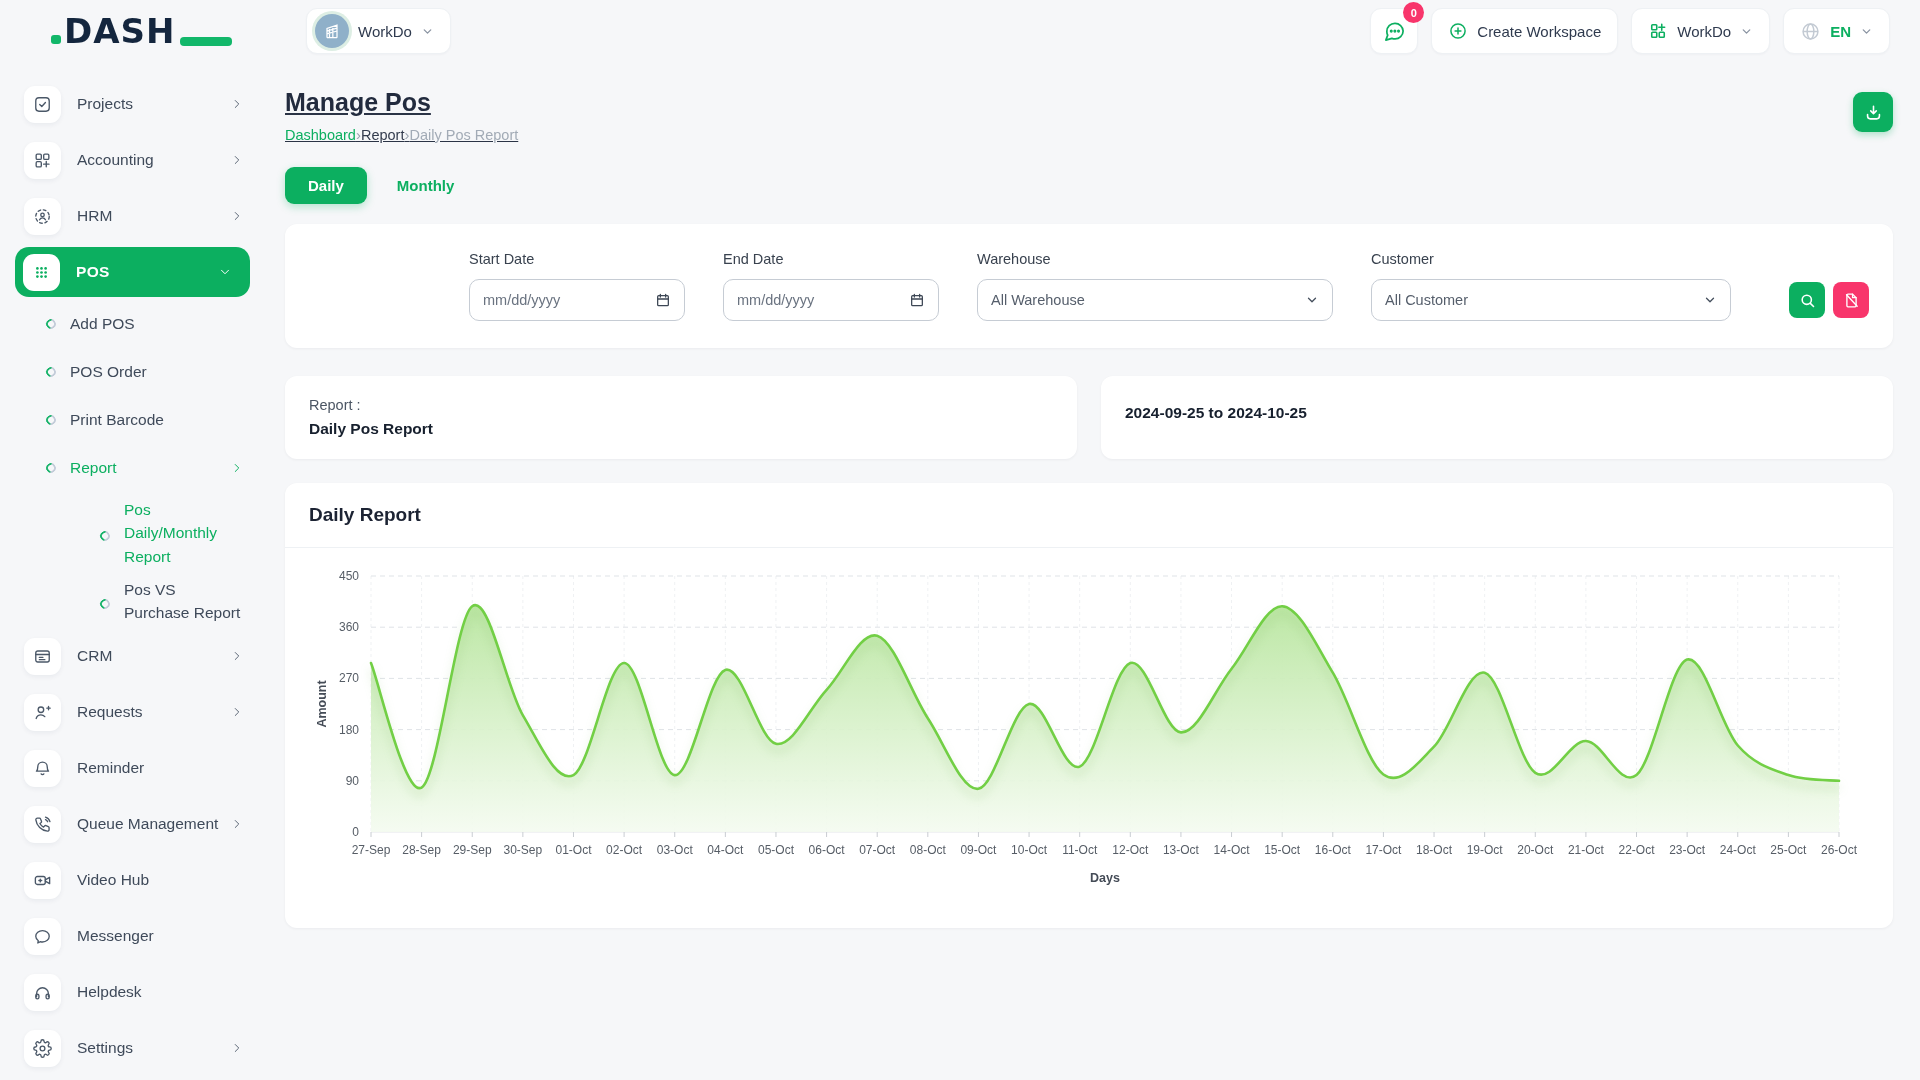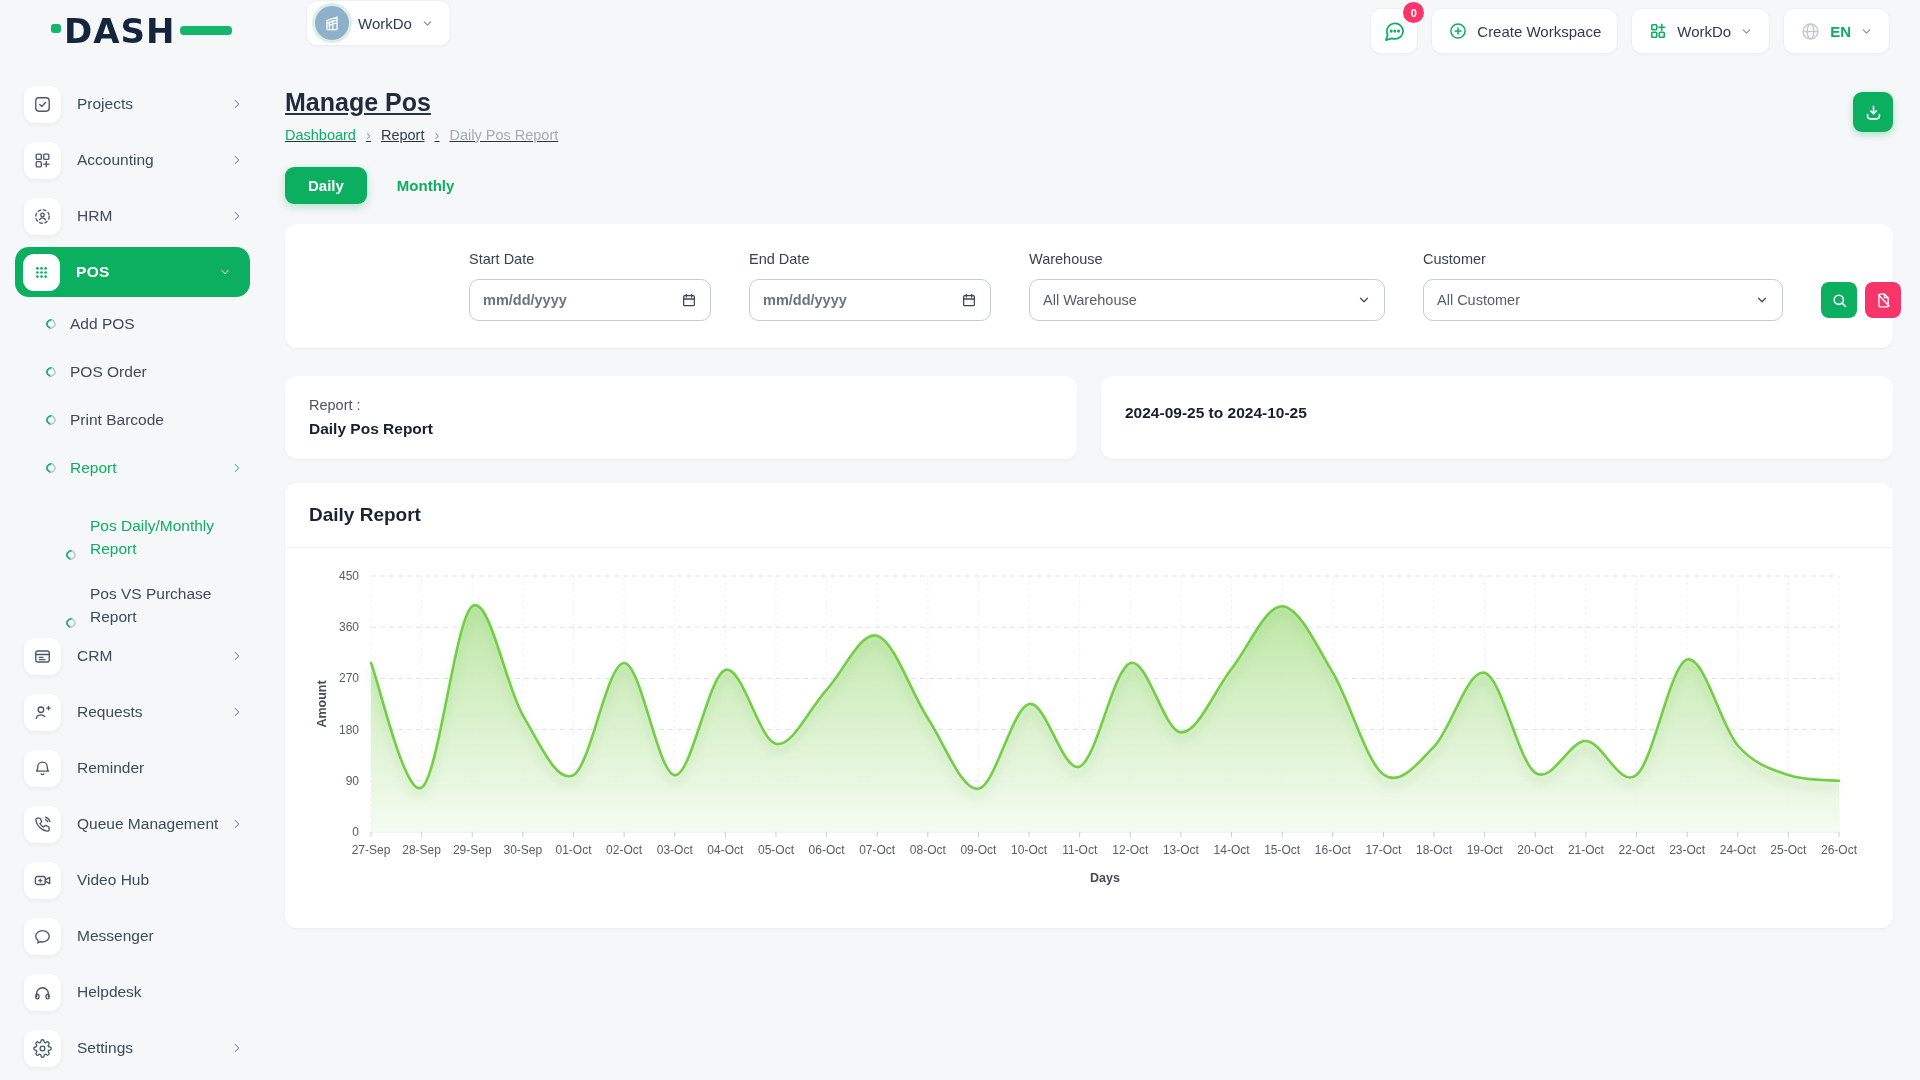--- a/index.html
+++ b/index.html
@@ -10,21 +10,21 @@
     font-family:"Liberation Sans", sans-serif;
     color:#2b3446;
     overflow:hidden;
     position:relative;
   }
   svg{display:block}
 
   
   .topbar{
     position:absolute; top:0; left:0; right:0; height:62px;
-    display:flex; padding:0 30px 0 64px;
+    display:flex; align-items:center; padding:0 30px 0 64px;
   }
   .logo{ position:relative; display:flex; align-items:center; width:150px; cursor:pointer;}
   .logo-dot{ position:absolute; left:-13px; top:24px; width:10px; height:9px; border-radius:3px; background:#12b76a;}
   .logo-text{ font-size:34px; font-weight:800; letter-spacing:1px; color:#14263e; font-family:"DejaVu Sans",sans-serif;}
   .logo-bar{ position:absolute; right:-18px; top:26px; width:52px; height:9px; border-radius:4px; background:#12b76a;}
   .pill{
     display:flex; align-items:center; gap:9px;
     background:#fff; border:1px solid #eef1f4; border-radius:11px;
     height:46px; padding:0 16px; cursor:pointer;
     box-shadow:0 1px 2px rgba(20,30,50,.03);
@@ -63,36 +63,36 @@
   .side-chevron{ margin-left:auto; color:#5b6675; display:flex;}
   .side-chevron svg{ width:14px; height:14px;}
   .side-item.active{
     background:#0caf60; border-radius:14px; margin:3px 20px 3px 15px;
     height:50px; padding:0 18px 0 8px;
   }
   .side-item.active .icon-box{ color:#0caf60; box-shadow:none;}
   .side-item.active .side-label{ color:#fff; font-weight:700; letter-spacing:.3px;}
   .side-item.active .side-chevron{ color:#fff;}
   .side-item.lvl1{ height:48px; padding-left:46px;}
-  .side-item.lvl2{ height:68px; padding-left:66px; align-items:flex-end; padding-top:14px;}
+  .side-item.lvl2{ height:68px; padding-left:100px; align-items:center; padding-top:14px;}
   .bullet{
     width:10px; height:10px; border-radius:50%; flex:0 0 auto;
     border:2.5px solid #c3ccd9; border-top-color:#19b36b; border-left-color:#19b36b;
     transform:rotate(-35deg); margin-right:14px;
   }
   .lvl2 .bullet{ margin-top:5px;}
   .lvl2 .side-label{ max-width:170px; line-height:1.5;}
   .side-item.hl .side-label{ color:#0caf60;}
   .side-item.hl .side-chevron{ color:#0caf60;}
 
   
   .main{ position:absolute; left:285px; top:62px; right:27px;}
   .page-head{ position:relative; padding-top:26px;text-decoration:underline;}
   .page-title{ font-size:25px; font-weight:700; color:#222b3e;}
-  .breadcrumb{ margin-top:9px; font-size:14.5px; display:flex; align-items:center; gap:10px;}
+  .breadcrumb{ margin-top:9px; font-size:14.5px; display:flex; align-items:center; }
   .bc-link{ color:#0caf60; cursor:pointer;}
   .bc-sep{ color:#9aa3af; font-size:15px;}
   .bc-mid{ color:#333c4e; font-weight:500; cursor:pointer;}
   .bc-last{ color:#a2abb6;}
   .dl-btn{
     position:absolute; right:0; top:30px; width:40px; height:40px;
     background:#0caf60; border:none; border-radius:9px; cursor:pointer;
     display:flex; align-items:center; justify-content:center; color:#fff;
     box-shadow:0 3px 7px rgba(12,175,96,.3);
   }
@@ -112,21 +112,21 @@
     box-shadow:0 1px 3px rgba(16,24,40,.05);
   }
   .filter-spacer{ width:122px; flex:0 0 auto;}
   .field label{ display:block; font-size:14.5px; color:#39424f; margin-bottom:12px;}
   .control{
     height:42px; border:1px solid #c6ccd4; border-radius:10px; background:#fff;
     display:flex; align-items:center; justify-content:space-between;
     padding:0 13px; font-size:14.5px; color:#6a7380; cursor:pointer;
   }
   .control .val{ color:#555e6b;}
-  .w-date{ width:242px;font-weight:bold;}
+  .w-date{ width:216px;}
   .w-house{ width:356px;}
   .w-cust{ width:360px;}
   .ctl-ico{ color:#3c4654; display:flex;}
   .ctl-ico svg{ width:16px; height:16px;}
   .sel-chev{ color:#454f5d; display:flex;}
   .sel-chev svg{ width:14px; height:14px;}
   .filter-actions{ margin-left:auto; display:flex; gap:8px; padding-bottom:3px;}
   .sq-btn{
     width:36px; height:36px; border:none; border-radius:8px; cursor:pointer;
     display:flex; align-items:center; justify-content:center; color:#fff;

